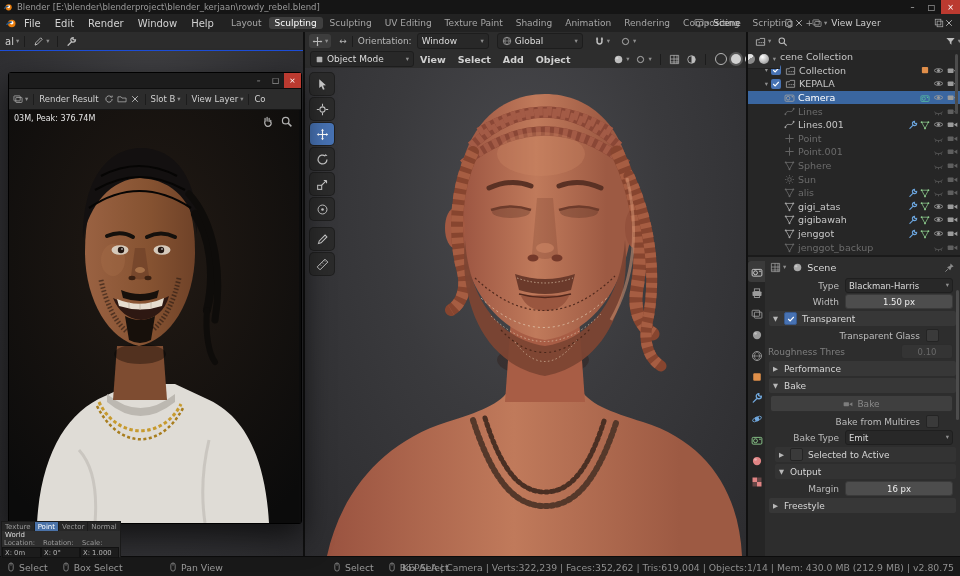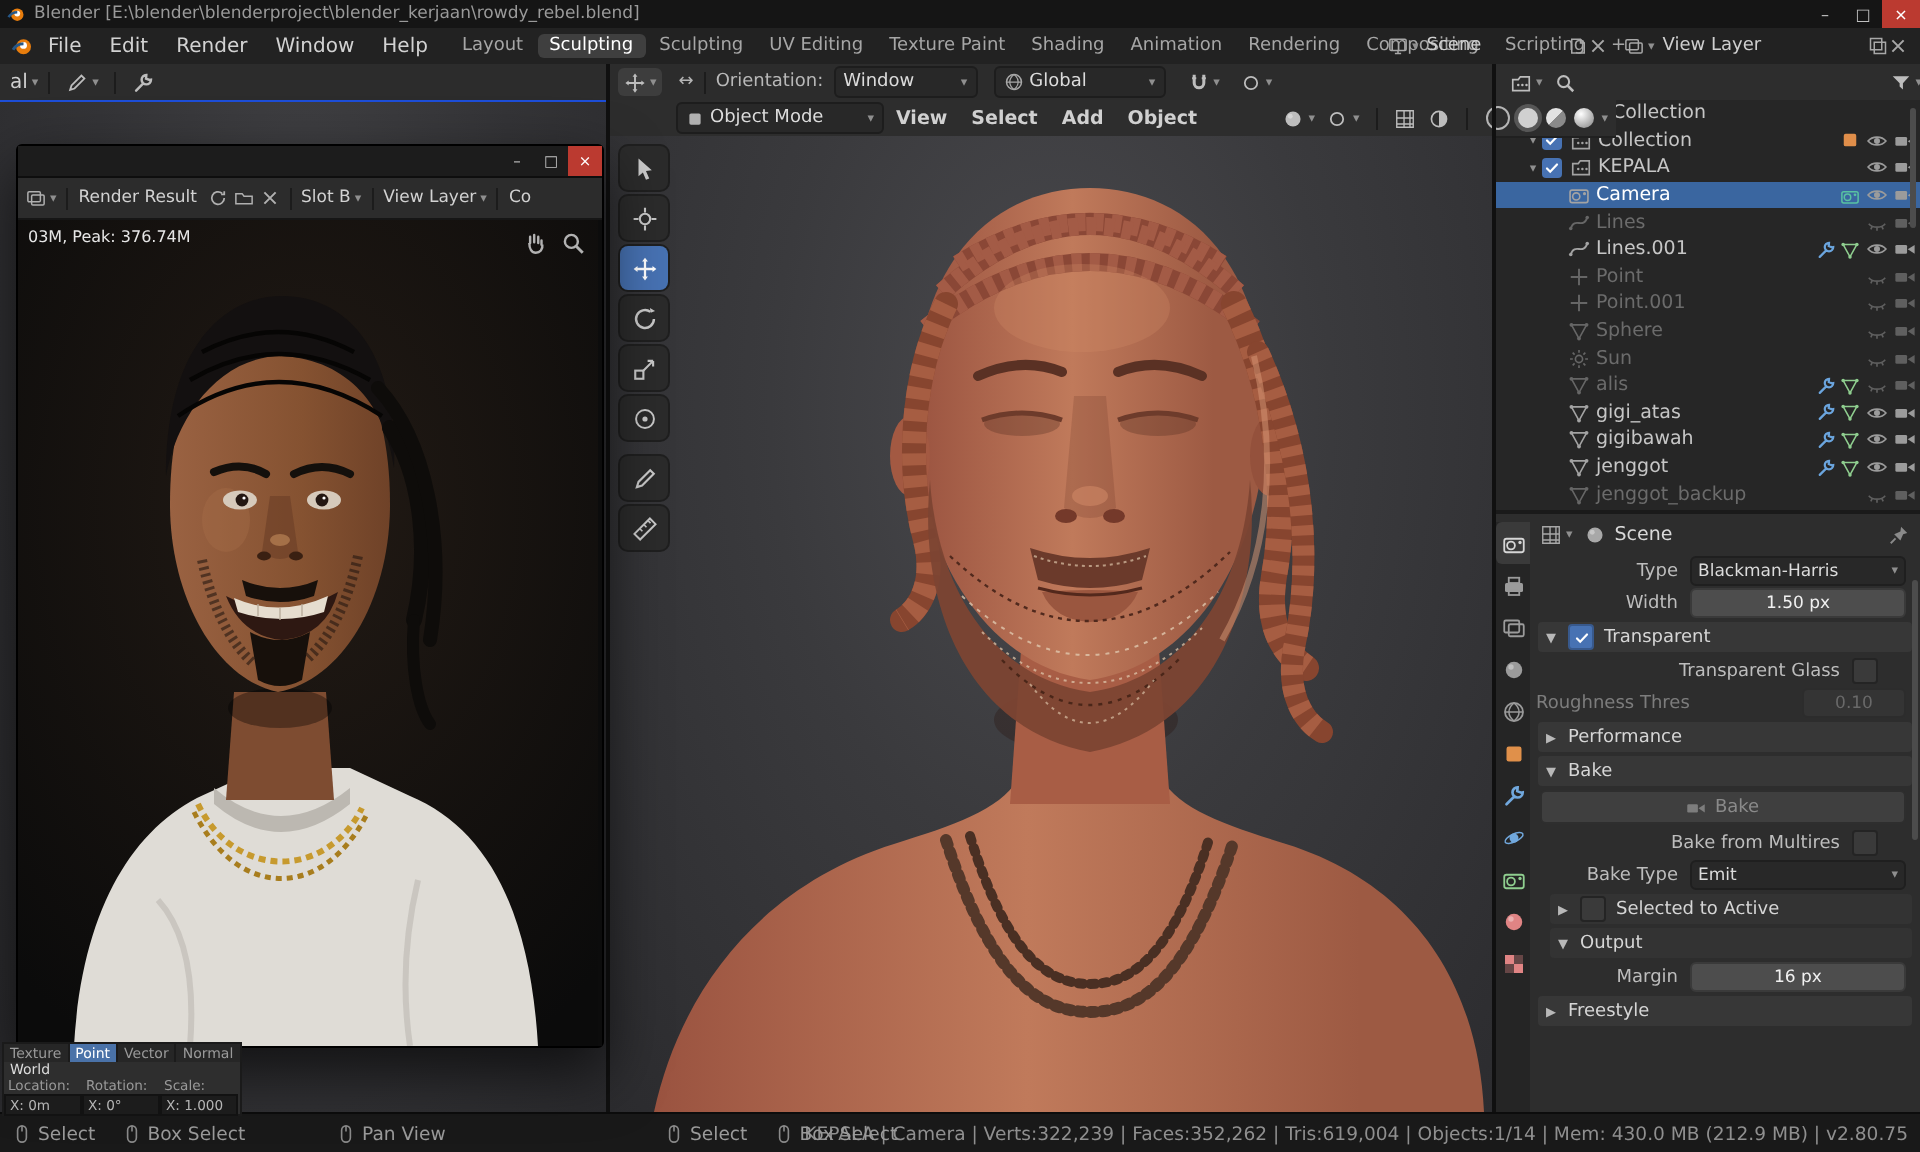--- a/index.html
+++ b/index.html
@@ -25,21 +25,21 @@
   .wstab.active{background:#3f3f3f;color:#fff;}
   .topgroup{position:absolute;top:15.5px;height:15px;display:flex;align-items:center;color:#cfcfcf;font-size:9px;}
   .topgroup .ic{width:10px;height:10px;color:#a8a8a8;}
   
   #toolrow-l{left:0;top:32px;width:303px;height:18px;background:#2c2c2c;display:flex;align-items:center;border-bottom:1px solid #1d4ed8;}
   #toolrow-c{left:305px;top:32px;width:441px;height:18px;background:#2c2c2c;display:flex;align-items:center;border-bottom:1px solid #232323;font-size:9px;}
   .dropdown{display:flex;align-items:center;background:#282828;border:1px solid #1d1d1d;border-radius:3px;height:14px;padding:0 4px;color:#dcdcdc;font-size:9px;white-space:nowrap;}
   .dropdown .chev{margin-left:auto;padding-left:4px;}
   .hbtn{display:flex;align-items:center;color:#bdbdbd;padding:0 3px;}
   
-  #vp-header{left:305px;top:50px;width:475px;height:18px;background:#2d2d2d;display:flex;align-items:center;border-bottom:1px solid #202020;font-size:9.5px;padding-left:28px;}
+  #vp-header{left:305px;top:50px;width:475px;height:18px;background:#2d2d2d;display:flex;align-items:center;border-bottom:1px solid #202020;font-size:9.5px;}
   #vpmenus{display:flex;font-weight:bold;}
   #vpmenus span{padding:0 6px;color:#d0d0d0;}
   .vh-right{margin-left:auto;display:flex;align-items:center;padding-right:4px;}
   .shade{width:10px;height:10px;border-radius:50%;margin-left:4px;flex:none;}
   .sh-wire{border:1px solid #b5b5b5;}
   .sh-solid{background:#d0d0d0;box-shadow:0 0 0 2px #565656;}
   .sh-mat{background:linear-gradient(135deg,#e2e2e2 50%,#8a8a8a 50%);}
   .sh-rend{background:radial-gradient(circle at 35% 30%,#fff,#808080);}
   #vp-canvas{left:305px;top:68px;width:441px;height:488px;background:radial-gradient(ellipse at 50% 28%,#4a4a4e 0%,#3a3a3d 45%,#2c2c2f 100%);}
   #tools{position:absolute;left:5px;top:5px;display:flex;flex-direction:column;z-index:3;}

